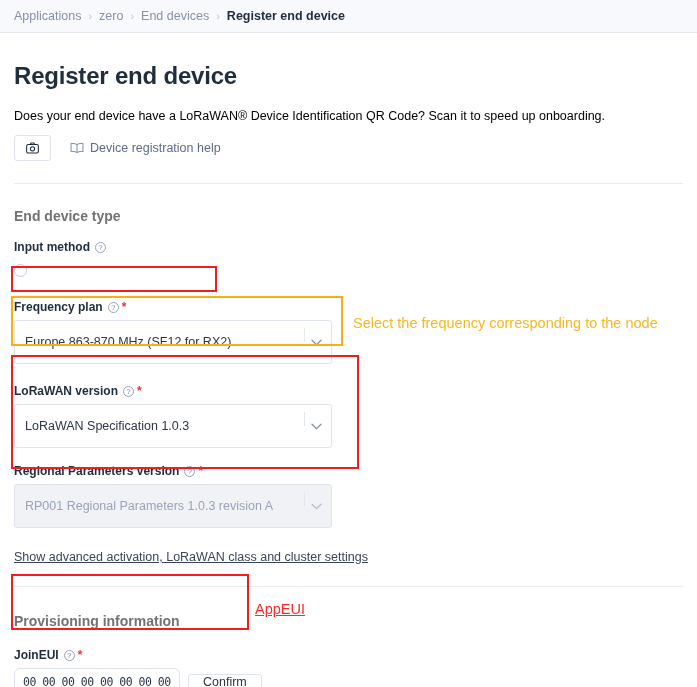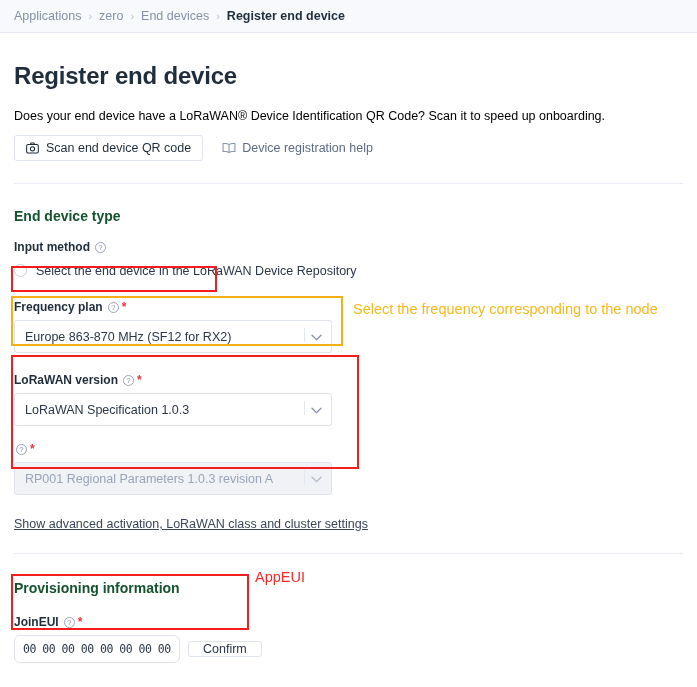--- a/index.html
+++ b/index.html
@@ -71,21 +71,21 @@
   .divider {
     height: 1px;
     background: #e9ecf3;
     margin: 22px 0 0 0;
   }
 
   
   h2.sec-title {
     font-size: 14px;
     font-weight: bold;
-    color: #14532d;
+    color: #737373;
     margin: 24px 0 0 0;
   }
 
   .field-label {
     font-size: 12px;
     font-weight: bold;
     color: #1f2d3d;
     display: flex;
     align-items: center;
     gap: 3px;
@@ -132,21 +132,21 @@
     width: 5px; height: 5px;
     border-radius: 50%;
     background: #1f6bd8;
   }
   .radio-label { font-size: 12.5px; color: #2b3648; }
 
   
   .select {
     position: relative;
     width: 318px;
-    height: 33px;
+    height: 44px;
     border: 1px solid #dfe3ec;
     border-radius: 3px;
     background: #fff;
     display: flex;
     align-items: center;
     padding: 0 10px;
     font-size: 12.5px;
     color: #2b3648;
     cursor: pointer;
   }
@@ -244,21 +244,20 @@
 
   <div class="qr-row">
     <button class="btn-qr">
       <span style="display:inline-flex">
         <svg width="13" height="12" viewBox="0 0 16 14" fill="none" aria-hidden="true">
           <rect x="0.8" y="2.6" width="14.4" height="10.6" rx="1.8" stroke="#1f2d3d" stroke-width="1.3"></rect>
           <path d="M5.2 2.6 L6.3 0.8 H9.7 L10.8 2.6" stroke="#1f2d3d" stroke-width="1.3" stroke-linejoin="round" fill="none"></path>
           <circle cx="8" cy="8" r="2.6" stroke="#1f2d3d" stroke-width="1.3" fill="none"></circle>
         </svg>
       </span>
-      <span>Scan end device QR code</span>
     </button>
 
     <a class="help-link">
       <span style="display:inline-flex">
         <svg width="14" height="12" viewBox="0 0 16 13" fill="none" aria-hidden="true">
           <path d="M8 2.6 C6.6 1.3 4.6 1.1 1.2 1.4 V10.6 C4.6 10.3 6.6 10.6 8 11.6" stroke="#8691a8" stroke-width="1.2" fill="none" stroke-linejoin="round"></path>
           <path d="M8 2.6 C9.4 1.3 11.4 1.1 14.8 1.4 V10.6 C11.4 10.3 9.4 10.6 8 11.6" stroke="#8691a8" stroke-width="1.2" fill="none" stroke-linejoin="round"></path>
           <line x1="8" y1="2.6" x2="8" y2="11.6" stroke="#8691a8" stroke-width="1.2"></line>
         </svg>
       </span>
@@ -271,21 +270,20 @@
   
   <h2 class="sec-title">End device type</h2>
 
   <div class="field-label" style="margin-top:16px;">
     <span>Input method</span>
     <span class="qmark">?</span>
   </div>
 
   <div class="radio-row">
     <span class="radio"></span>
-    <span class="radio-label">Select the end device in the LoRaWAN Device Repository</span>
   </div>
 
 
   
   <div class="field-block" style="margin-top:19px;">
     <div class="field-label">
       <span>Frequency plan</span>
       <span class="qmark">?</span>
       <span class="req">*</span>
     </div>
@@ -314,20 +312,21 @@
         <svg width="11" height="7" viewBox="0 0 11 7" fill="none" aria-hidden="true">
           <path d="M1 1.3 L5.5 5.6 L10 1.3" stroke="#8691a8" stroke-width="1.3" fill="none" stroke-linecap="round"></path>
         </svg>
       </span>
     </div>
   </div>
 
   
   <div class="field-block" style="margin-top:16px;">
     <div class="field-label">
+      <span>Regional Parameters version</span>
       <span class="qmark">?</span>
       <span class="req">*</span>
     </div>
     <div class="select disabled">
       <span>RP001 Regional Parameters 1.0.3 revision A</span>
       <span class="chev-div"></span>
       <span class="chev">
         <svg width="11" height="7" viewBox="0 0 11 7" fill="none" aria-hidden="true">
           <path d="M1 1.3 L5.5 5.6 L10 1.3" stroke="#b4bcca" stroke-width="1.3" fill="none" stroke-linecap="round"></path>
         </svg>
@@ -364,19 +363,19 @@
   </div>
 
   
 
 </div>
 
 <div class="anno anno-red" style="left:11px; top:266px; width:206px; height:26px;"></div>
 
 <div class="anno anno-orange" style="left:11px; top:296px; width:332px; height:50px;"></div>
 
-<div class="anno-text orange" style="left:353px; top:300px; width:330px;">Select the frequency corresponding to the node</div>
+<div class="anno-text orange" style="left:353px; top:314px; width:330px;">Select the frequency corresponding to the node</div>
 
 <div class="anno anno-red" style="left:11px; top:355px; width:348px; height:114px;"></div>
 
 <div class="anno anno-red" style="left:11px; top:574px; width:238px; height:56px;"></div>
 
-<div class="anno-text red" style="left:255px; top:568px;">AppEUI</div>
+<div class="anno-text red" style="left:255px; top:600px;text-decoration:underline;">AppEUI</div>
 
 </body></html>

